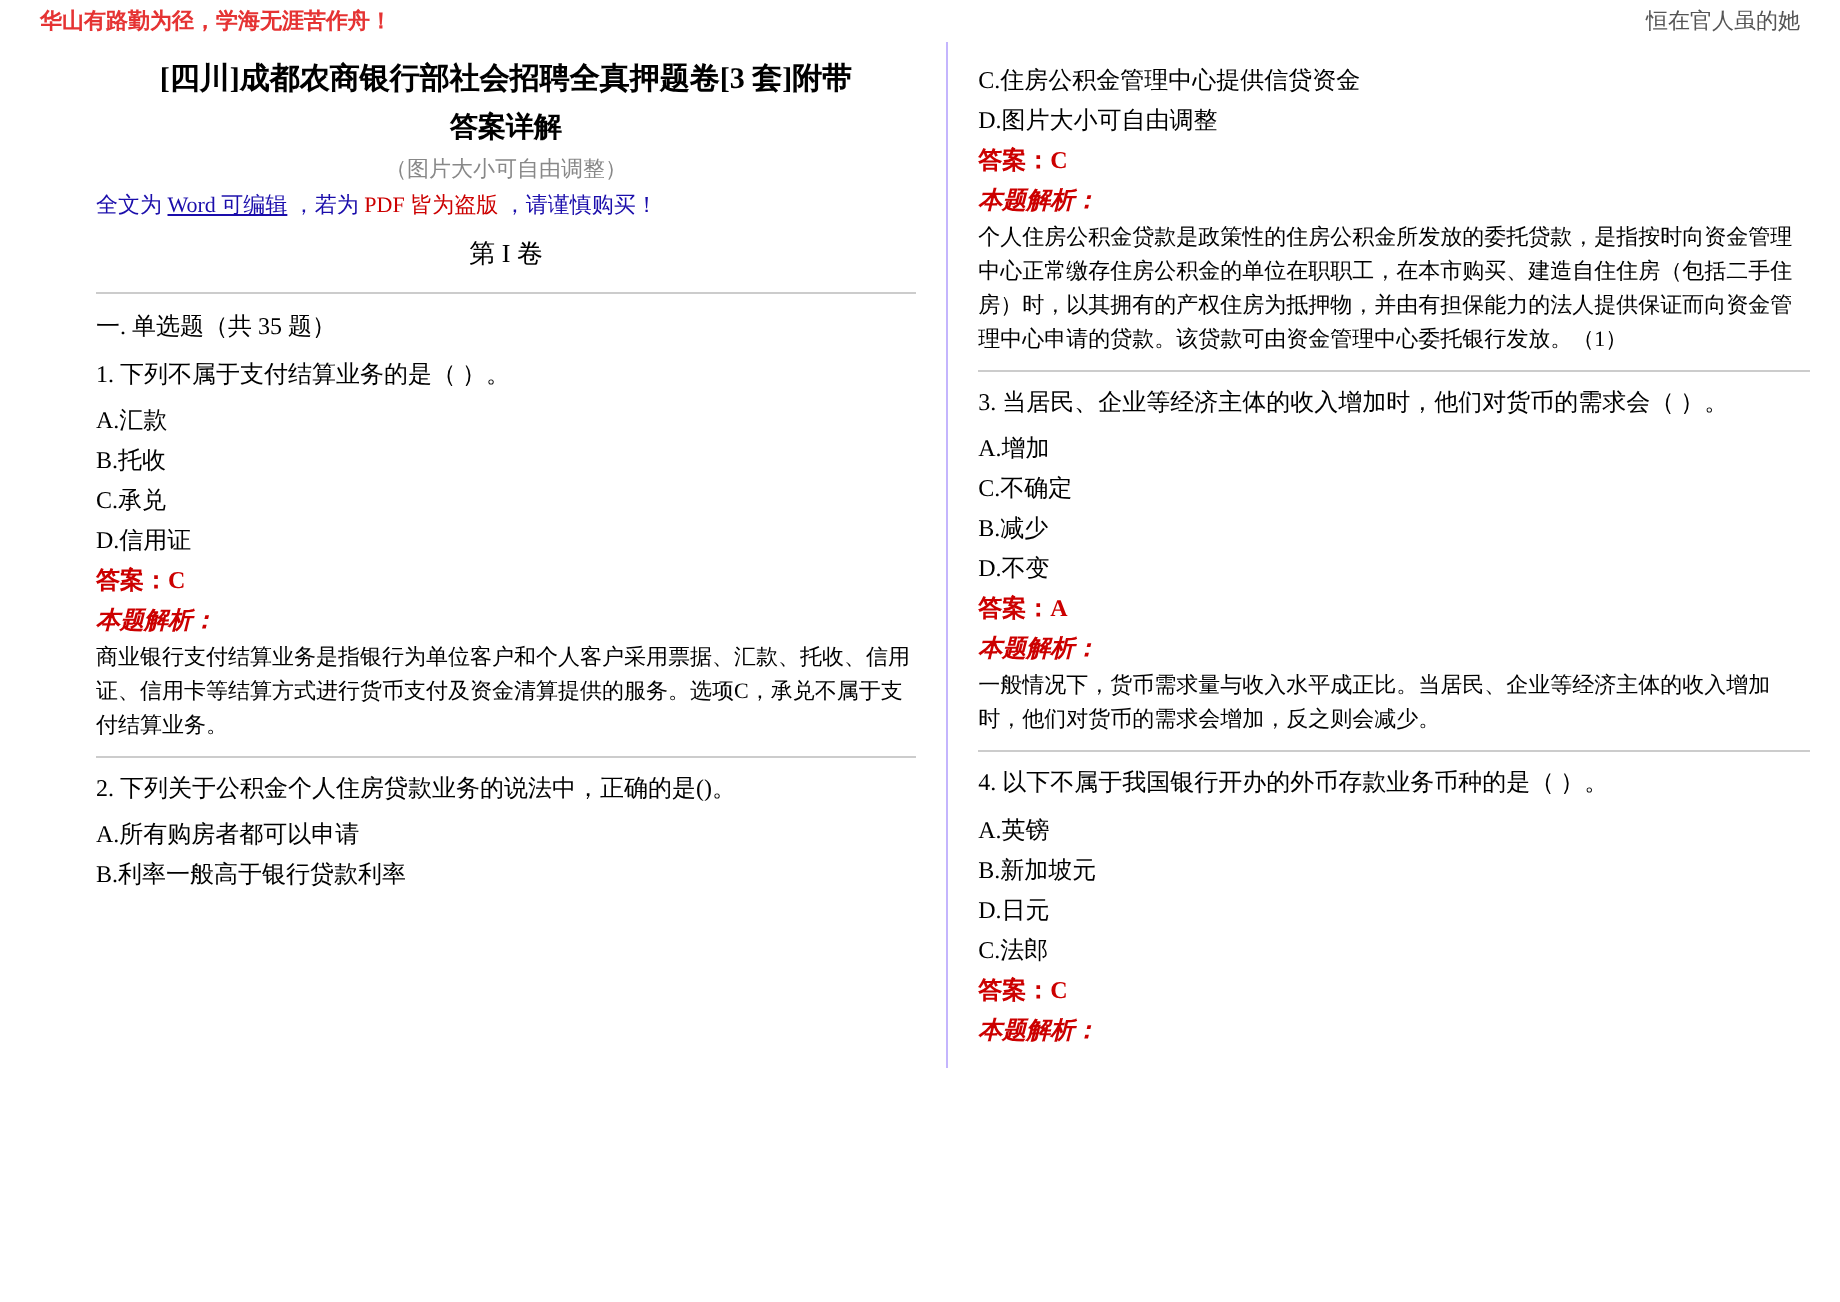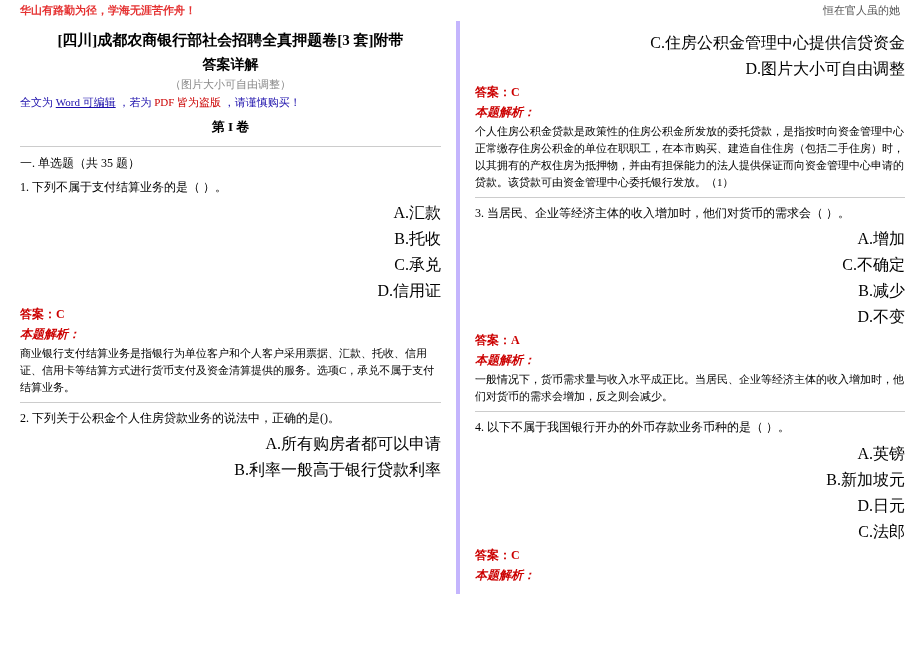--- a/index.html
+++ b/index.html
@@ -39,21 +39,22 @@
     .main-wrapper {
       display: flex;
       flex-direction: row;
       width: 100%;
     }
 
     
     .left-col {
       width: 50%;
       padding: 8px 15px 8px 20px;
-      border-right: 4px solid #c4b5fd;
+      border-right: 1px solid #c4b5fd;
+      margin-left: 28px;
     }
 
     
     .right-col {
       width: 50%;
       padding: 8px 15px 8px 15px;
     }
 
     
     .page-title-area {
@@ -81,45 +82,44 @@
       font-size: 11px;
       margin: 3px 0;
       text-align: left;
     }
     .word-editable-link .red-warn { color: #cc0000; }
 
     
     .section-label {
       text-align: center;
       font-size: 13px;
-      font-weight: bold;
+      font-weight: normal;
       margin: 8px 0 10px 0;
       color: #000;
     }
 
     
     .sub-section {
       font-size: 12px;
       color: #000;
       margin: 8px 0 6px 0;
     }
 
     
     .question {
       font-size: 12px;
       color: #000;
       margin: 6px 0 4px 0;
       line-height: 1.6;
     }
     .option {
-      font-size: 16px;
+      font-size: 12px;
       color: #000;
       margin: 2px 0;
       line-height: 1.5;
-      text-align: right;
     }
     .answer {
       font-size: 12px;
       color: #cc0000;
       font-weight: bold;
       margin: 3px 0;
     }
     .explanation-title {
       font-size: 12px;
       color: #cc0000;

